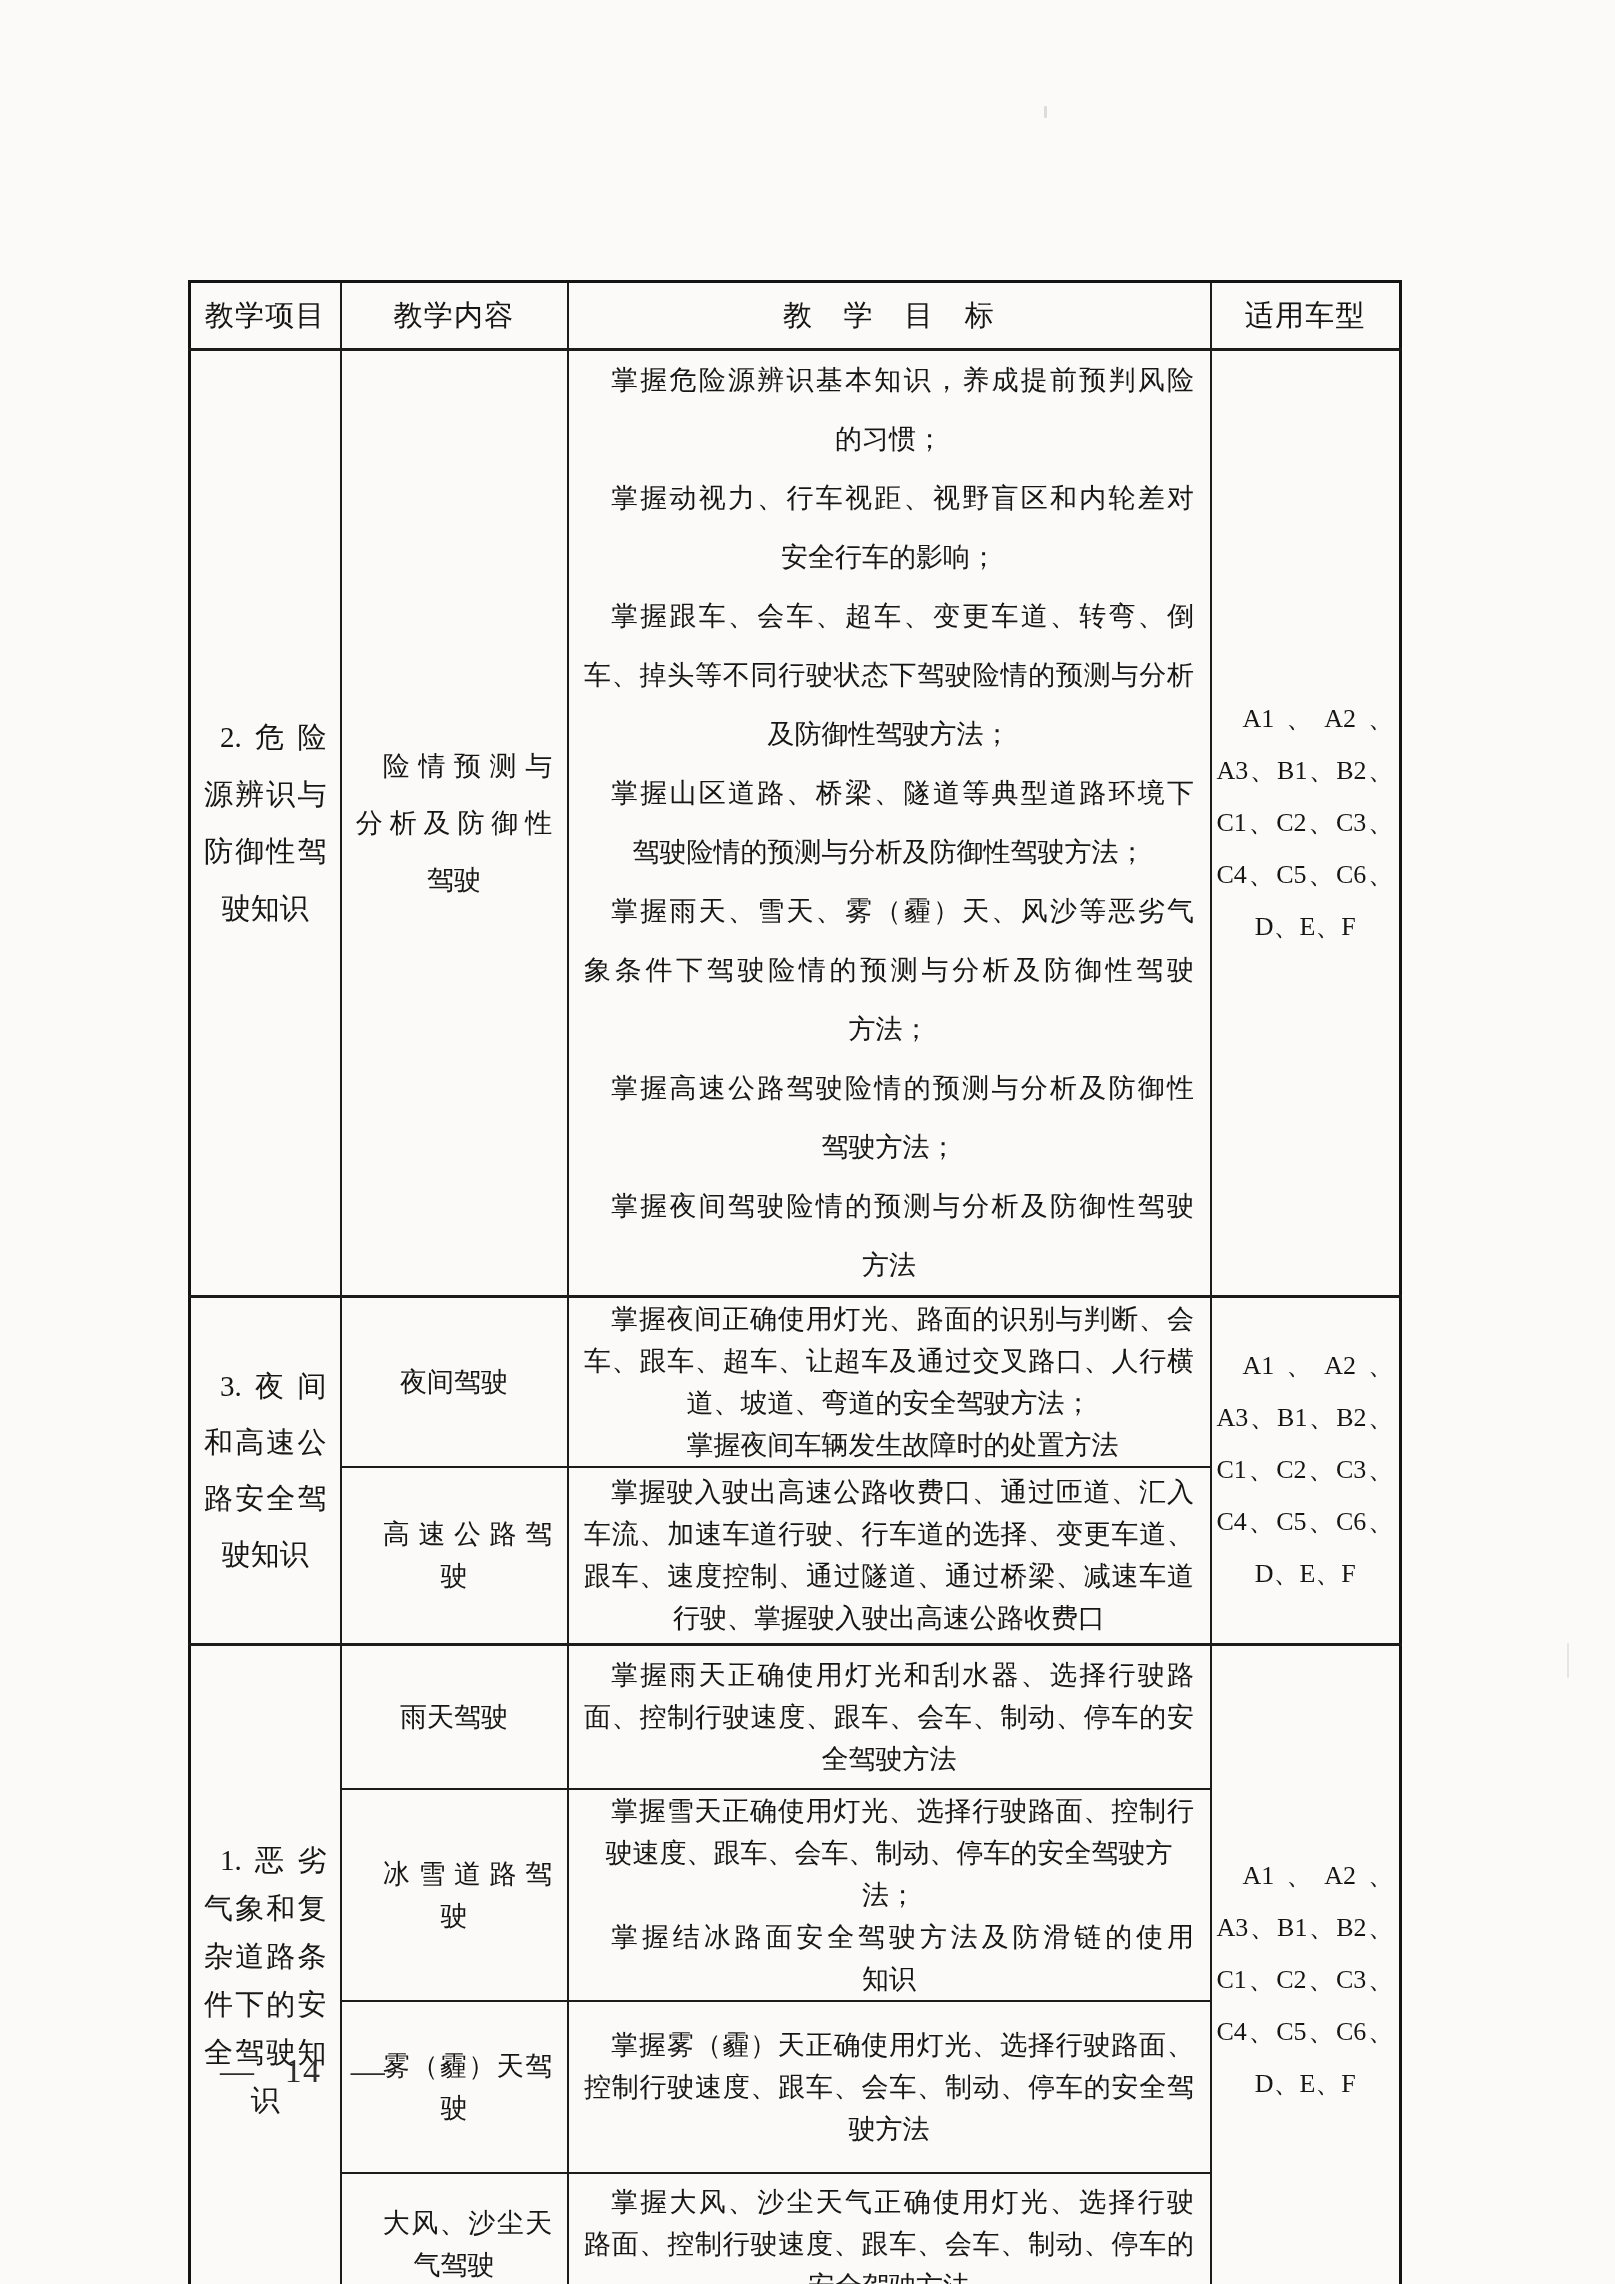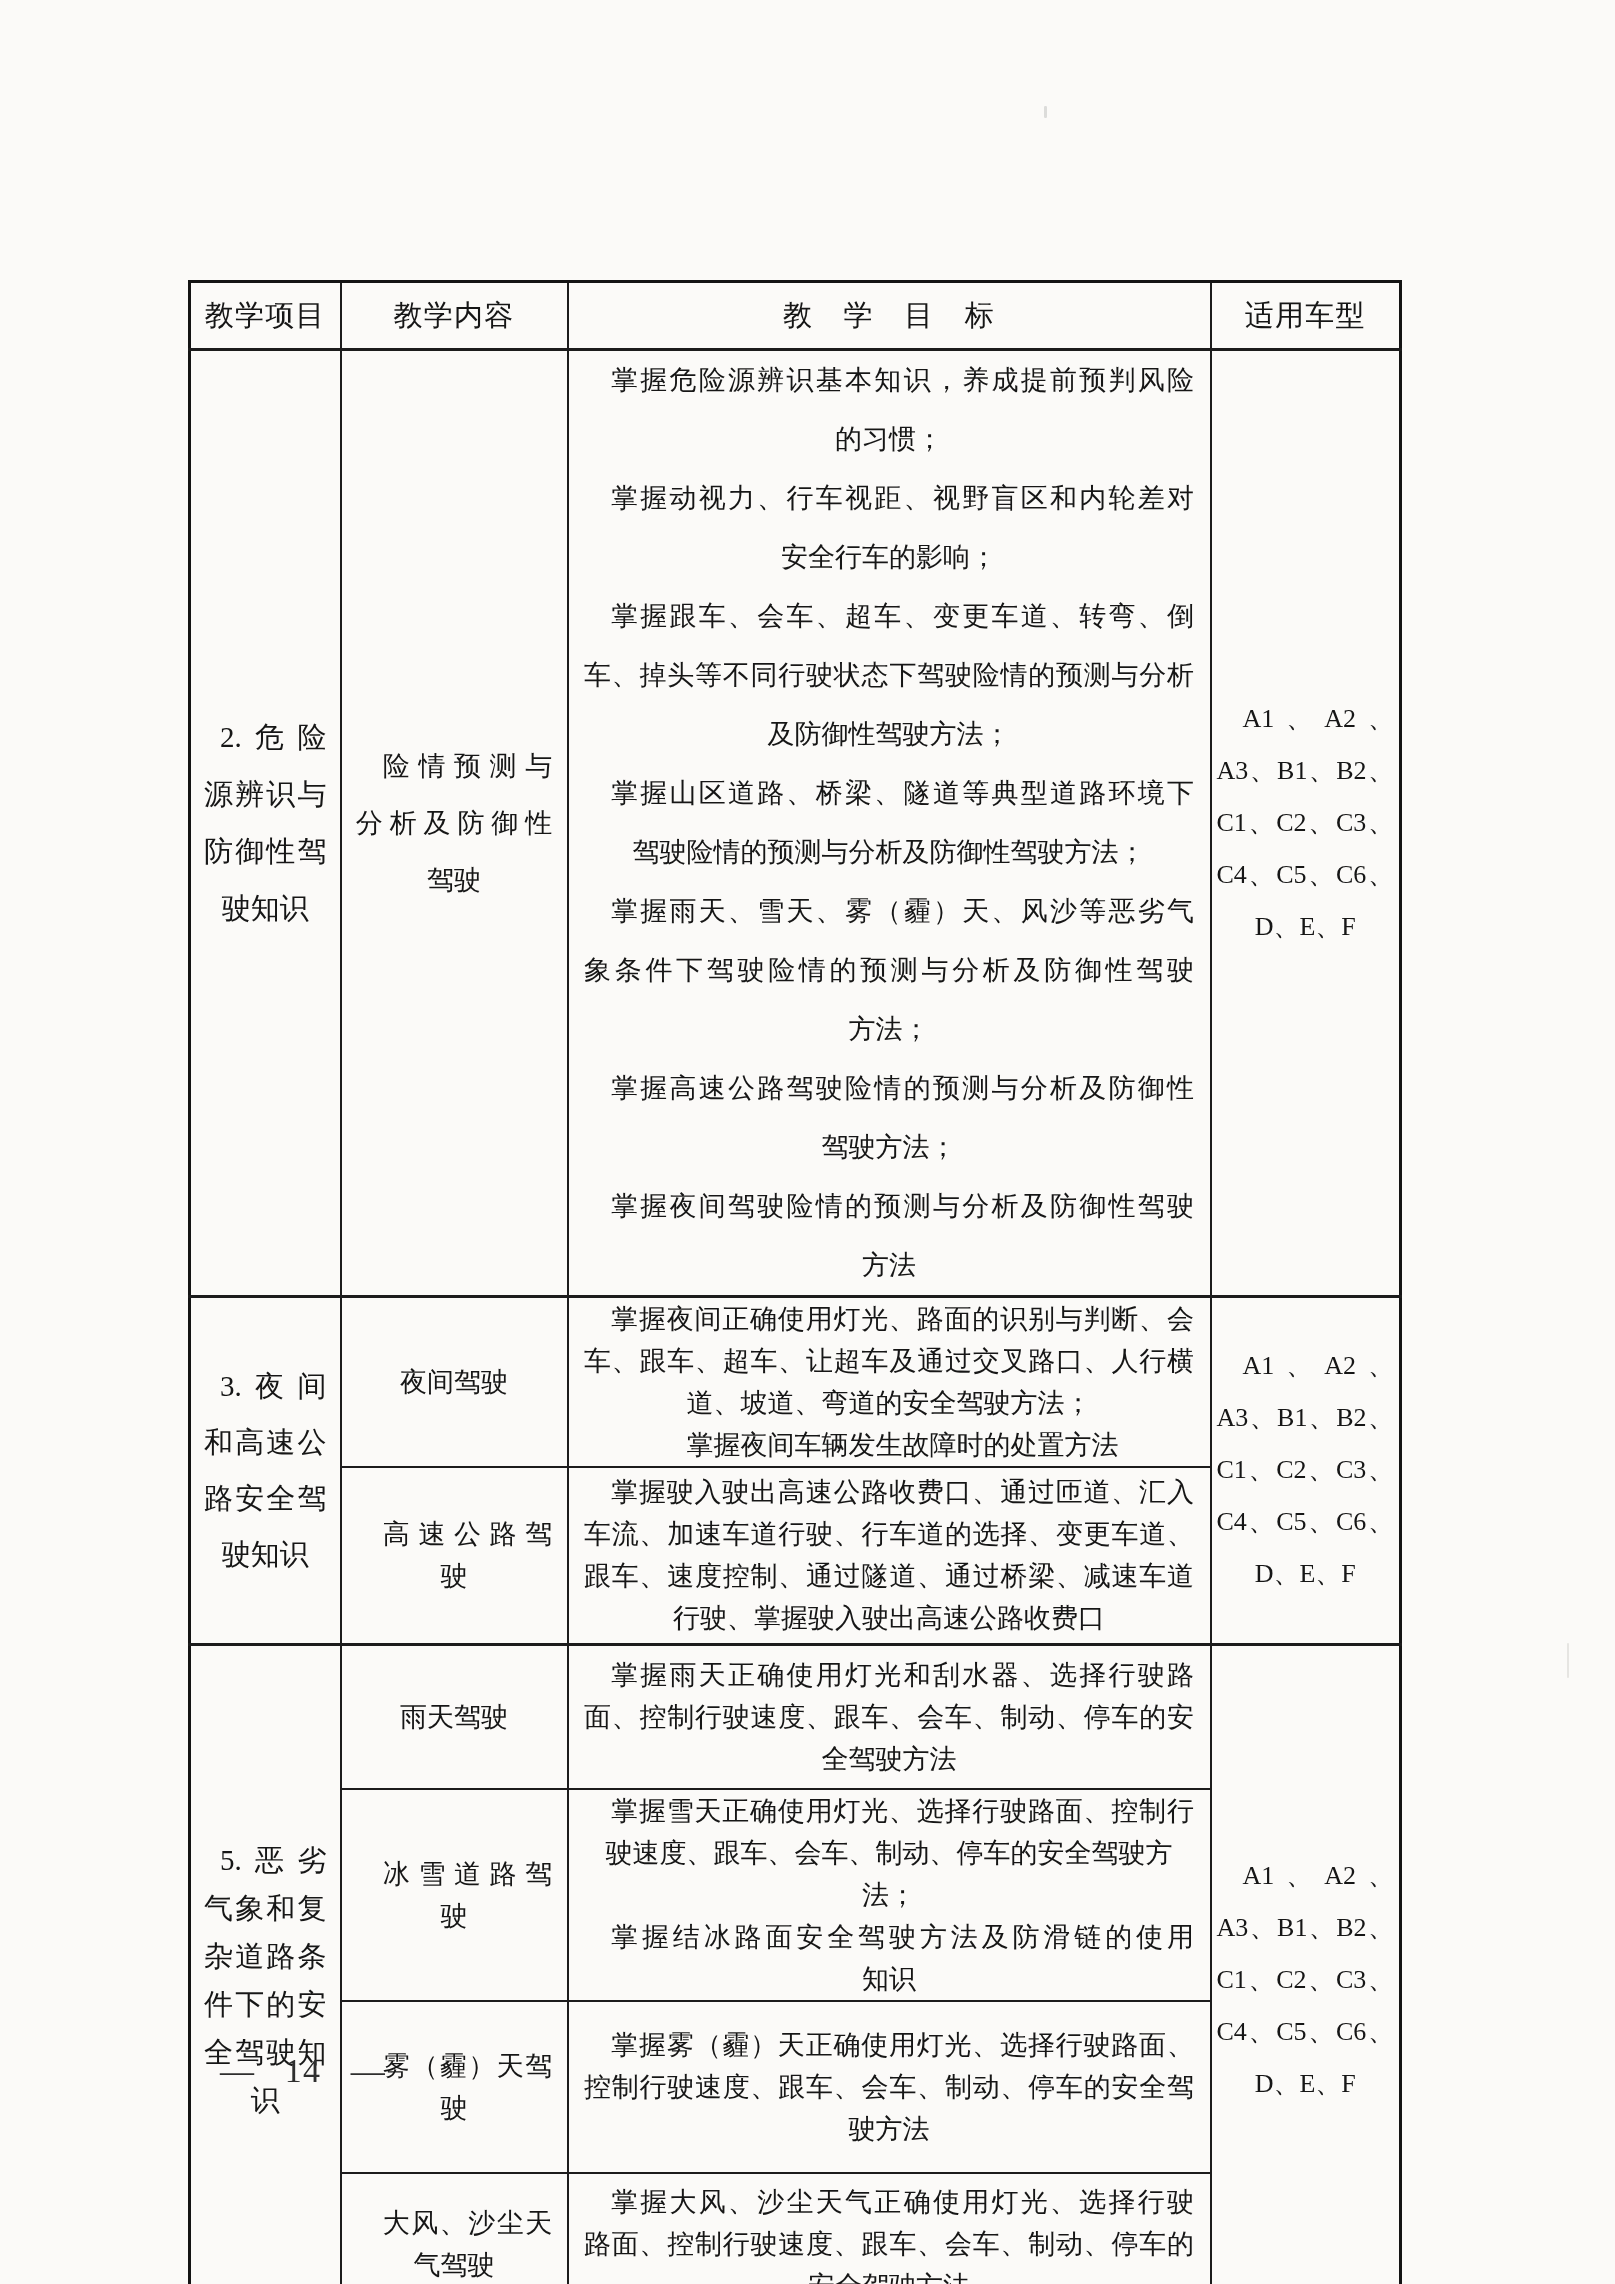--- a/index.html
+++ b/index.html
@@ -173,21 +173,21 @@
           <div class="ln jl fi">掌握驶入驶出高速公路收费口、通过匝道、汇入</div>
           <div class="ln jl">车流、加速车道行驶、行车道的选择、变更车道、</div>
           <div class="ln jl">跟车、速度控制、通过隧道、通过桥梁、减速车道</div>
           <div class="ln pl">行驶、掌握驶入驶出高速公路收费口</div>
         </div>
       </td>
     </tr>
 
     <tr class="s3 secstart" style="height:145px">
       <td class="c1" rowspan="4">
-        <div class="ln jl fis">5.恶劣</div>
+        <div class="ln jl fis">1.恶劣</div>
         <div class="ln jl">气象和复</div>
         <div class="ln jl">杂道路条</div>
         <div class="ln jl">件下的安</div>
         <div class="ln jl">全驾驶知</div>
         <div class="ln pl">识</div>
       </td>
       <td class="c2">
         <div class="ln cl">雨天驾驶</div>
       </td>
       <td class="c3">

